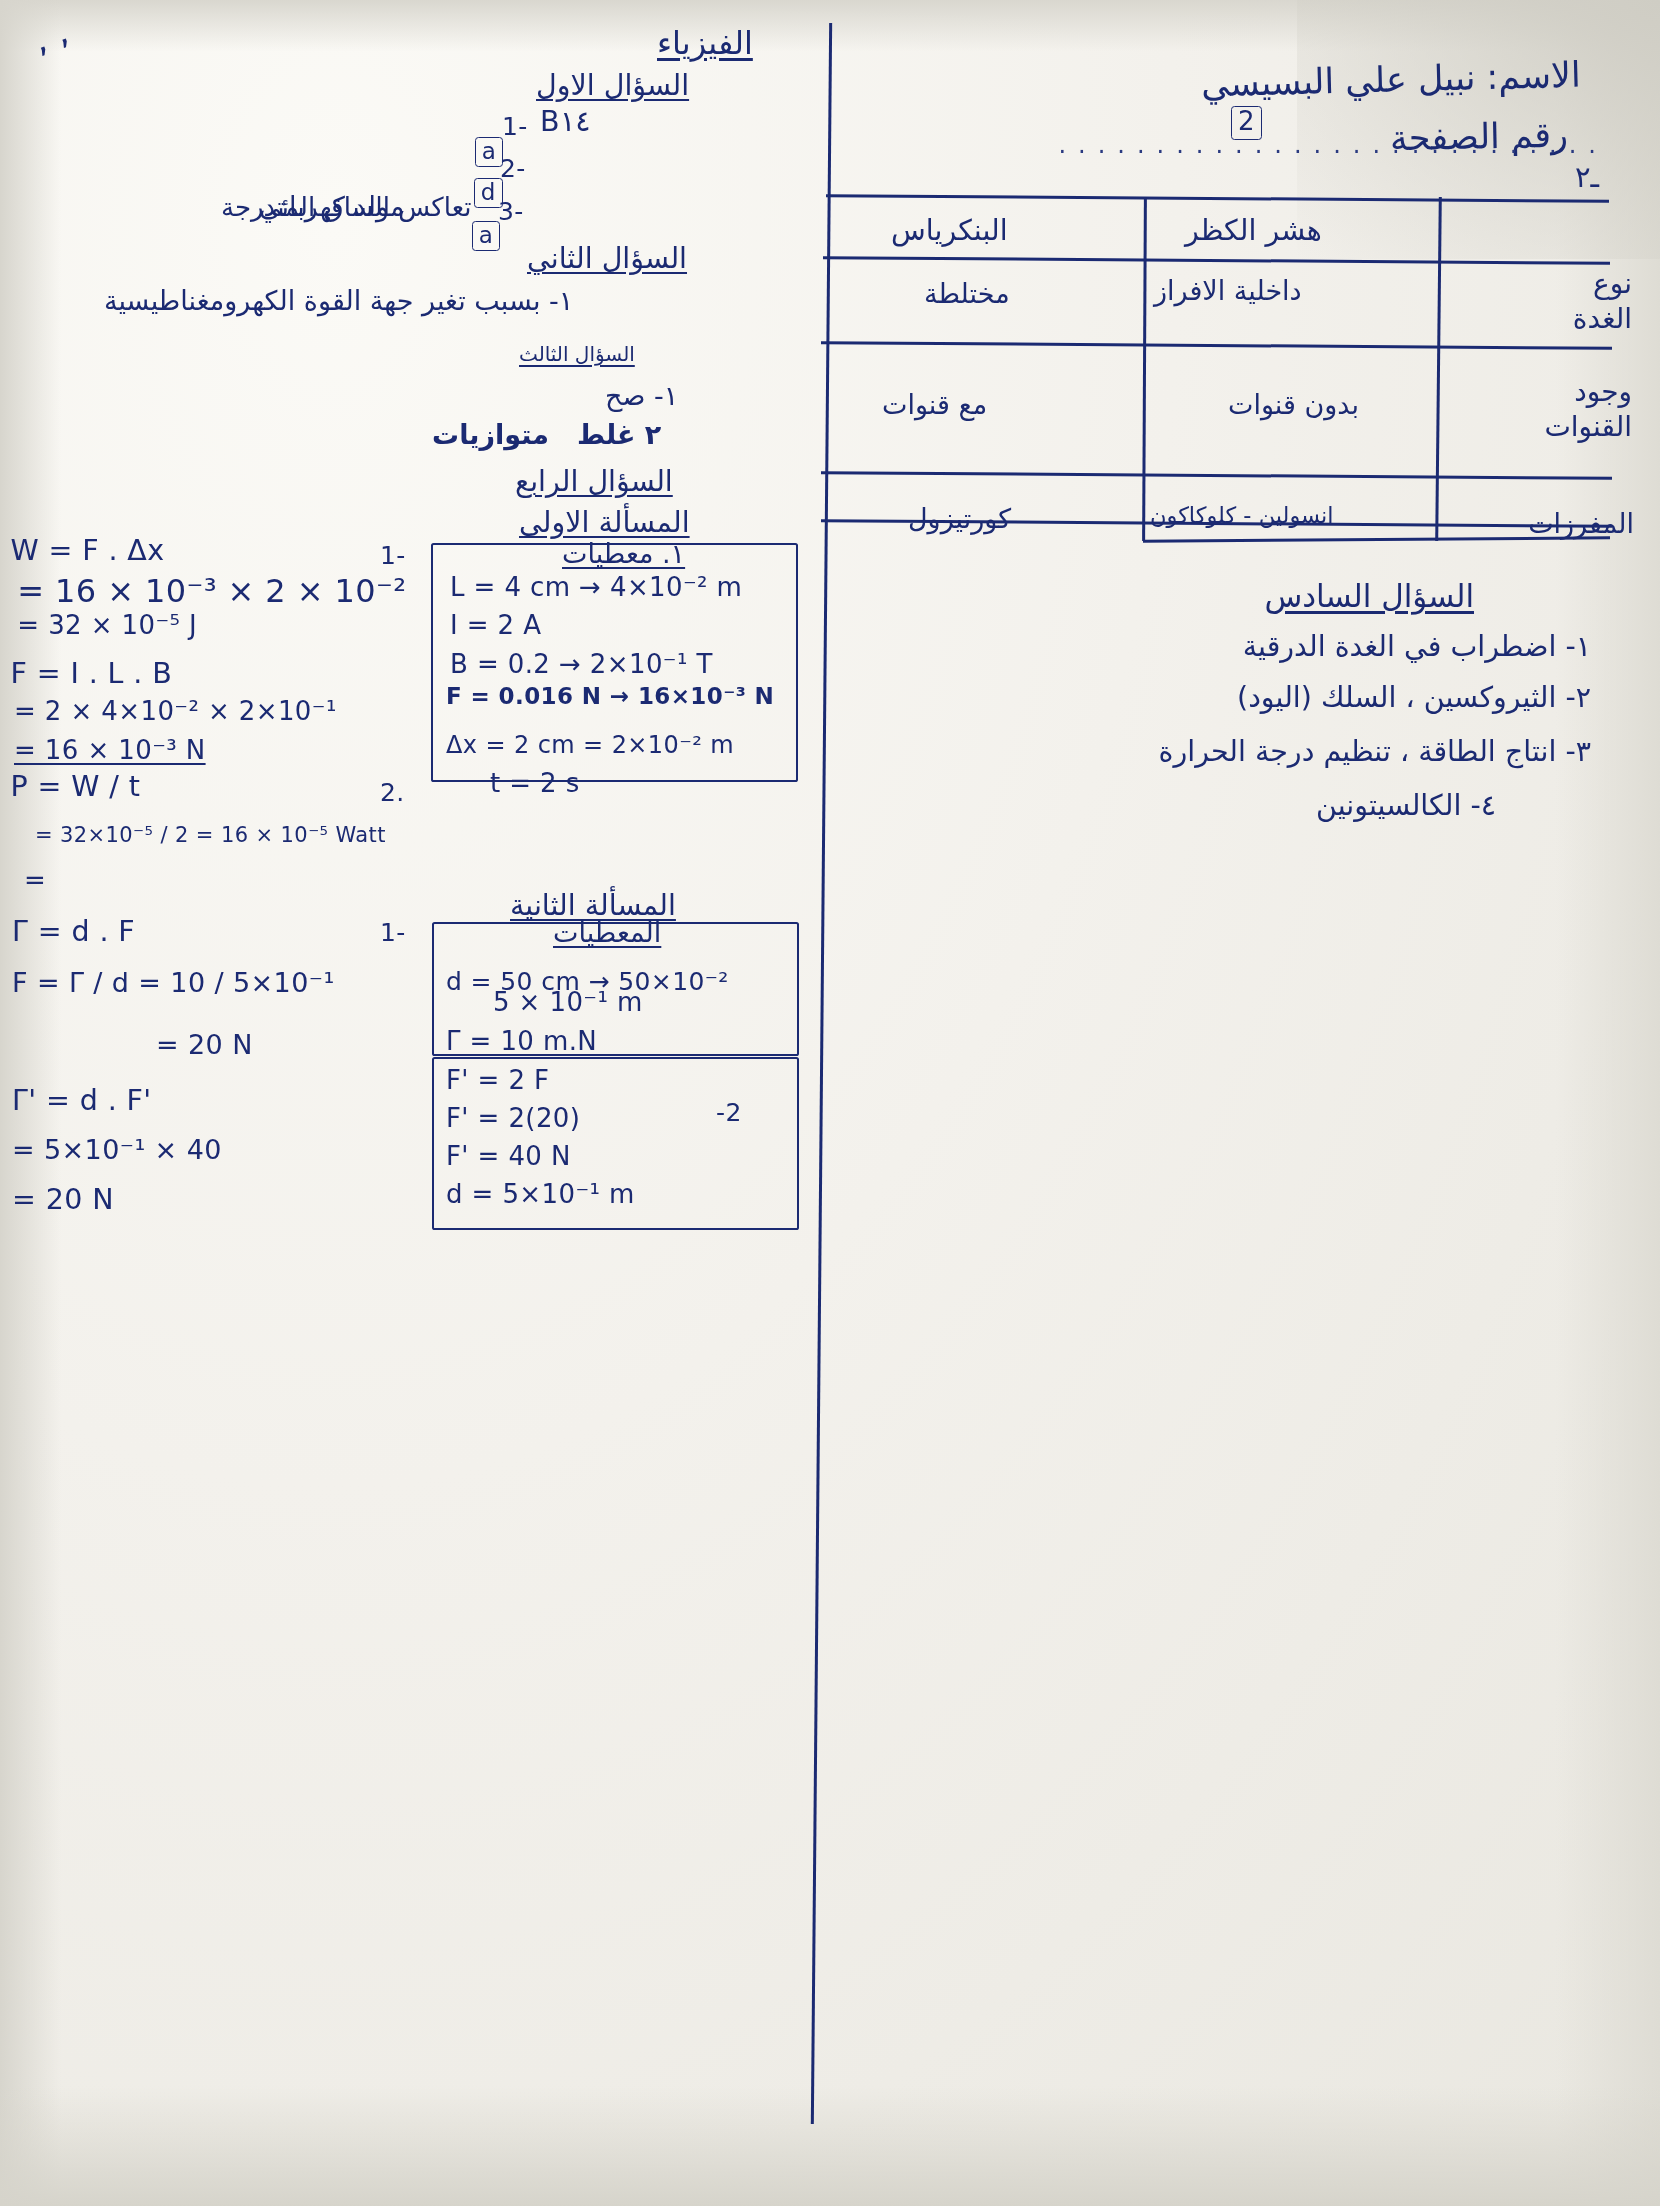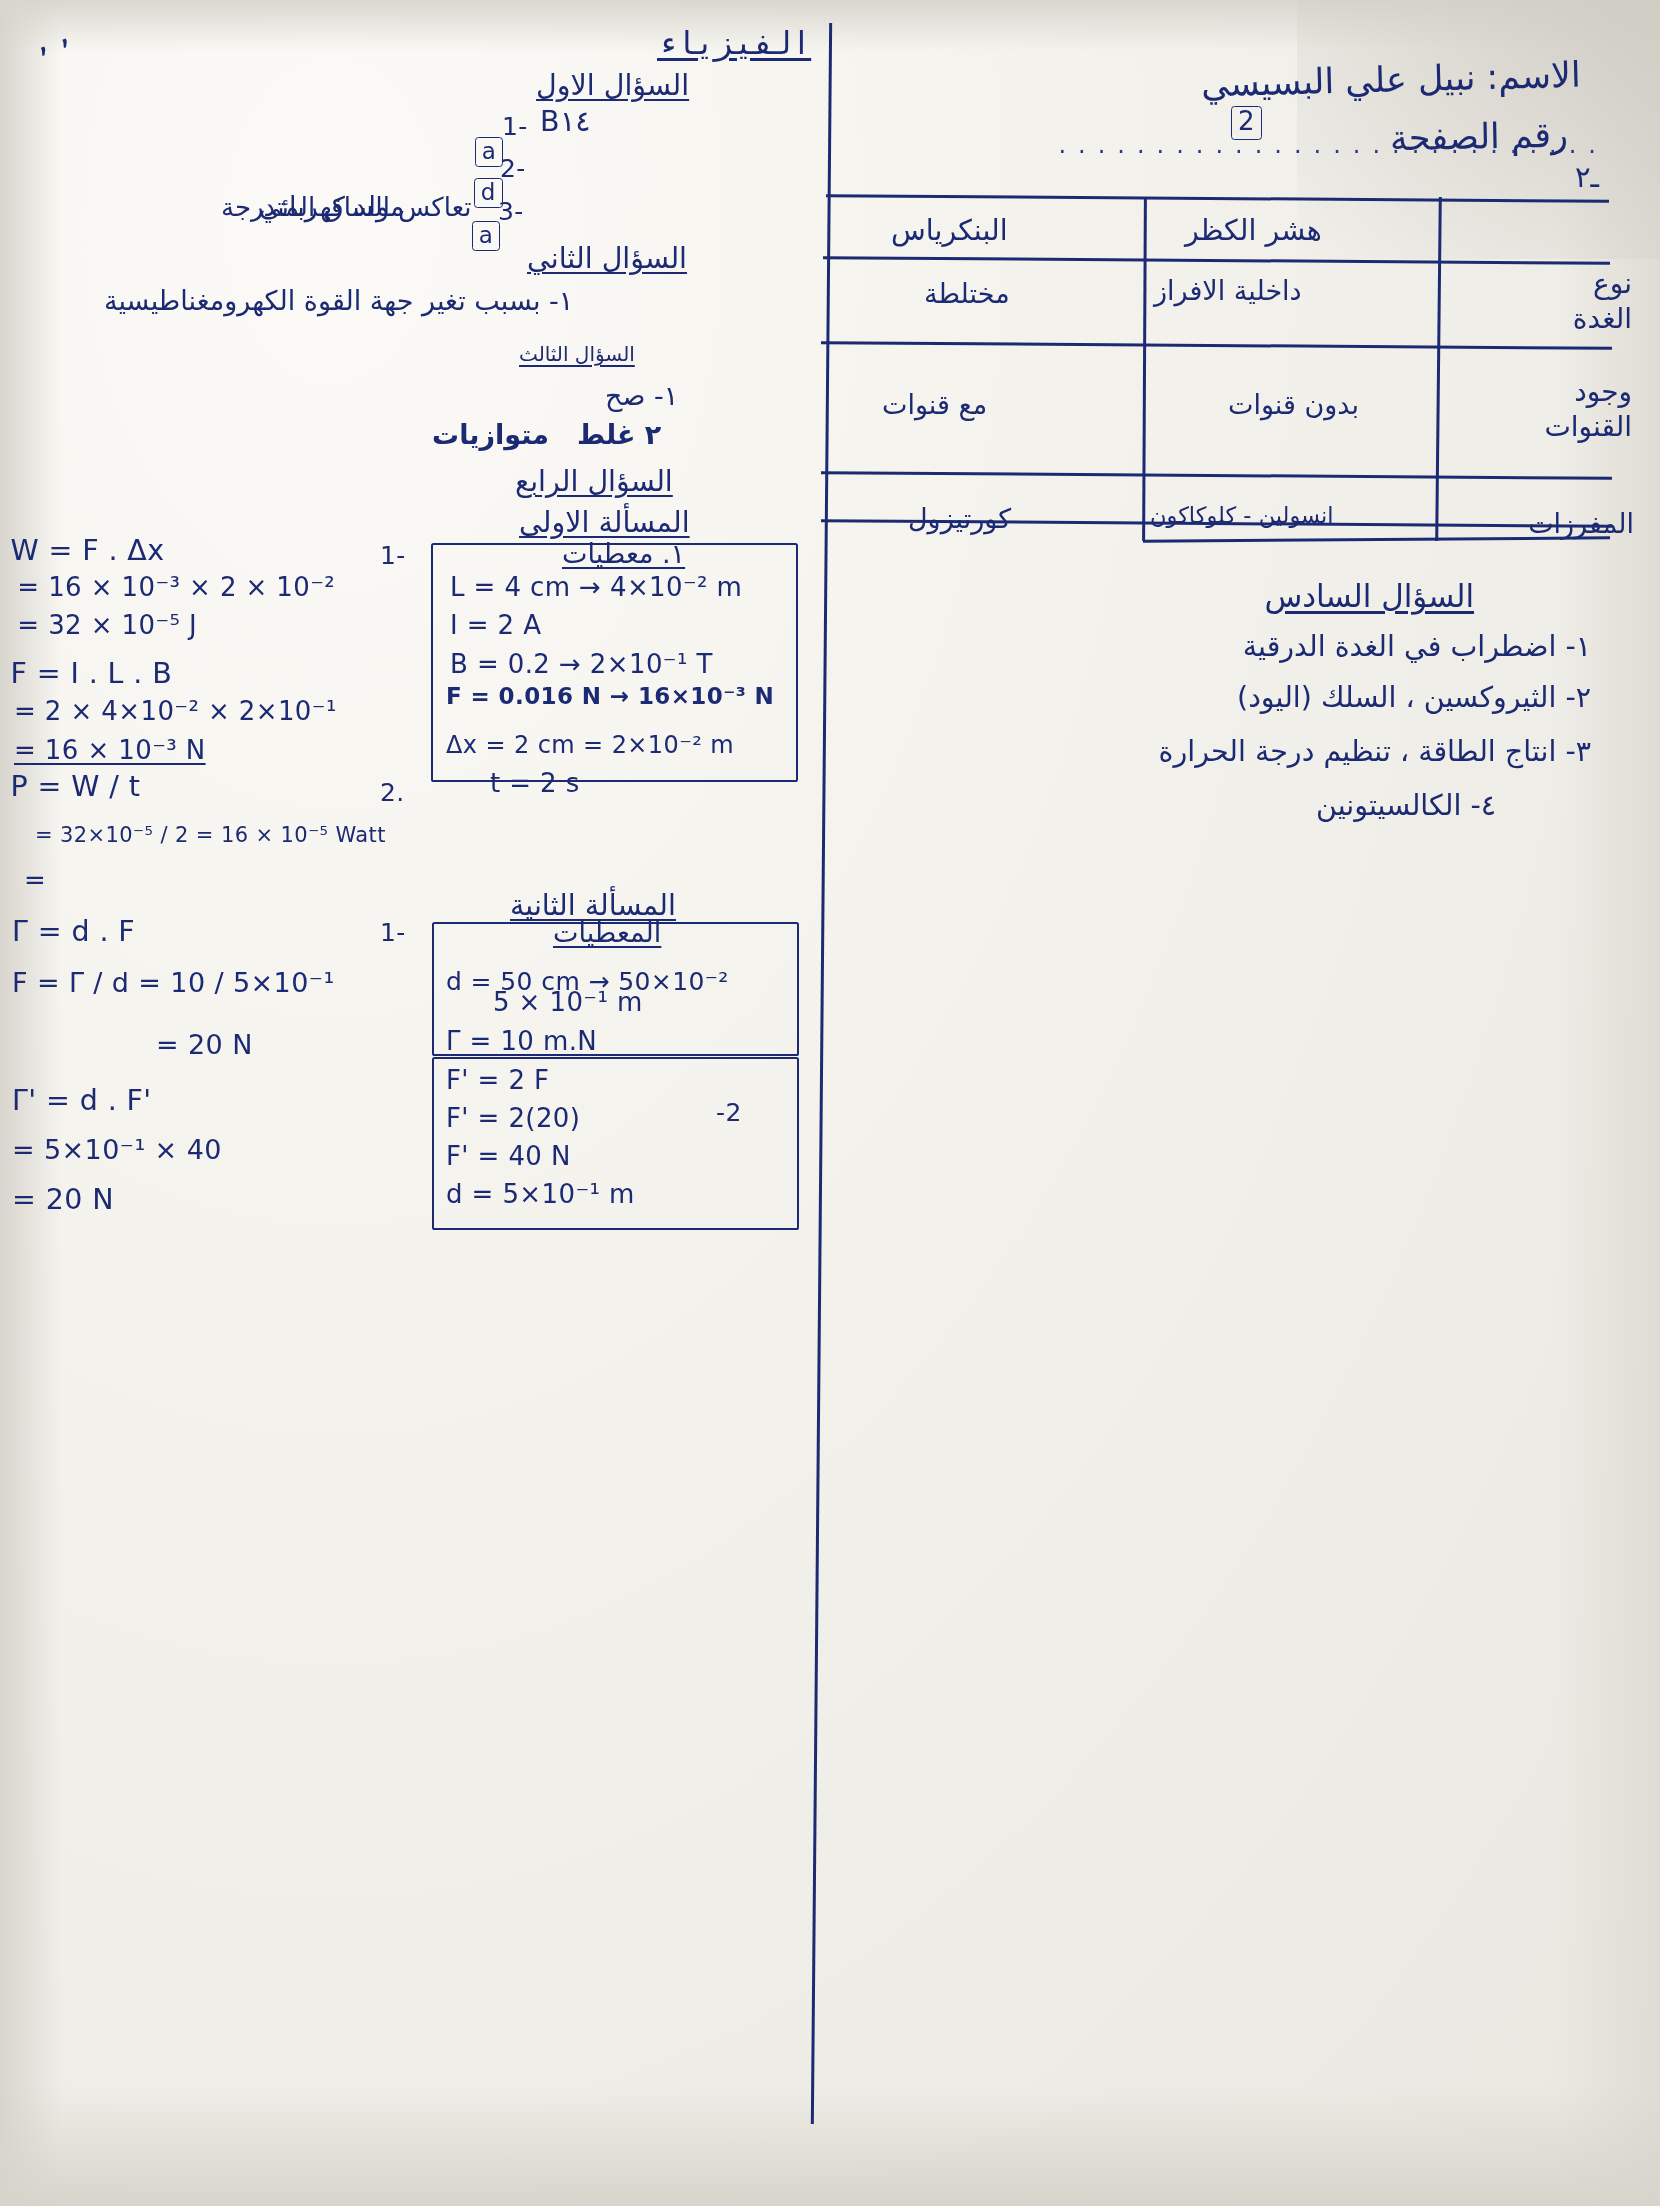--- a/index.html
+++ b/index.html
@@ -111,21 +111,21 @@
   <div class="ink ar md" style="left:1150px;top:503px;font-size:22.5px;line-height:1.15;">انسولين - كلوكاكون</div>
   <div class="ink ar lg" style="left:908px;top:503px;font-size:27px;">كورتيزول</div>
 
   <div class="ink ar xl u" style="right:186px;top:578px;font-size:31px;">السؤال السادس</div>
 
   <div class="ink ar lg" style="right:69px;top:630px;font-size:28.5px;">١- اضطراب في الغدة الدرقية</div>
   <div class="ink ar lg" style="right:69px;top:681px;font-size:28.5px;">٢- الثيروكسين ، السلك (اليود)</div>
   <div class="ink ar lg" style="right:69px;top:735px;font-size:28.5px;">٣- انتاج الطاقة ، تنظيم درجة الحرارة</div>
   <div class="ink ar lg" style="right:164px;top:789px;font-size:28.5px;">٤- الكالسيتونين</div>
 
-  <div class="ink ar xl u" style="left:657px;top:24px;font-size:32px;font-family:Liberation Mono, monospace;">الفيزياء</div>
+  <div class="ink ar xl u" style="left:657px;top:24px;font-size:32px;">الفيزياء</div>
 
   <div class="ink ar lg u" style="left:536px;top:69px;font-size:28.5px;">السؤال الاول</div>
 
   <div class="ink md" style="left:502px;top:112px;font-size:25px;">1-</div>
   <div class="ink md" style="left:444px;top:111px;">
     <span class="optbox" style="font-size:23px;">a</span>
   </div>
   <div class="ink md" style="left:540px;top:105px;font-size:28.5px;">B١٤</div>
 
   <div class="ink md" style="left:500px;top:154px;font-size:25px;">2-</div>
@@ -155,21 +155,21 @@
 
   <div class="ink md" style="left:450px;top:572px;font-size:26px;">L = 4 cm → 4×10⁻² m</div>
   <div class="ink md" style="left:450px;top:610px;font-size:26px;">I = 2 A</div>
   <div class="ink md" style="left:450px;top:649px;font-size:26px;">B = 0.2 → 2×10⁻¹ T</div>
   <div class="ink md" style="left:446px;top:683px;font-size:23px;font-weight:bold;">F = 0.016 N → 16×10⁻³ N</div>
   <div class="ink md" style="left:446px;top:731px;font-size:24px;">Δx = 2 cm = 2×10⁻² m</div>
   <div class="ink md" style="left:450px;top:768px;font-size:26px;margin-left:40px;">t = 2 s</div>
 
   <div class="ink md" style="left:380px;top:541px;font-size:25px;">1-</div>
   <div class="ink md" style="left:10.4px;top:534px;font-size:28.5px;">W = F . Δx</div>
-  <div class="ink md" style="left:17.3px;top:572px;font-size:26px;">= 16 × 10⁻³ × 2 × 10⁻²</div>
+  <div class="ink md" style="left:17.3px;top:572px;font-size:32px;">= 16 × 10⁻³ × 2 × 10⁻²</div>
   <div class="ink md" style="left:17.3px;top:610px;font-size:26px;">= 32 × 10⁻⁵ J</div>
 
   <div class="ink md" style="left:10.4px;top:657px;font-size:28.5px;">F = I . L . B</div>
   <div class="ink md" style="left:14px;top:696px;font-size:26px;">= 2 × 4×10⁻² × 2×10⁻¹</div>
   <div class="ink md u" style="left:14px;top:735px;font-size:26px;">= 16 × 10⁻³ N</div>
 
   <div class="ink md" style="left:380px;top:778px;font-size:25px;">2.</div>
   <div class="ink md" style="left:10.4px;top:770px;font-size:28.5px;">P = W / t</div>
   <div class="ink md" style="left:35px;top:823px;font-size:21px;">= 32×10⁻⁵ / 2 = 16 × 10⁻⁵ Watt</div>
   <div class="ink md" style="left:24px;top:865px;font-size:26px;">=</div>

